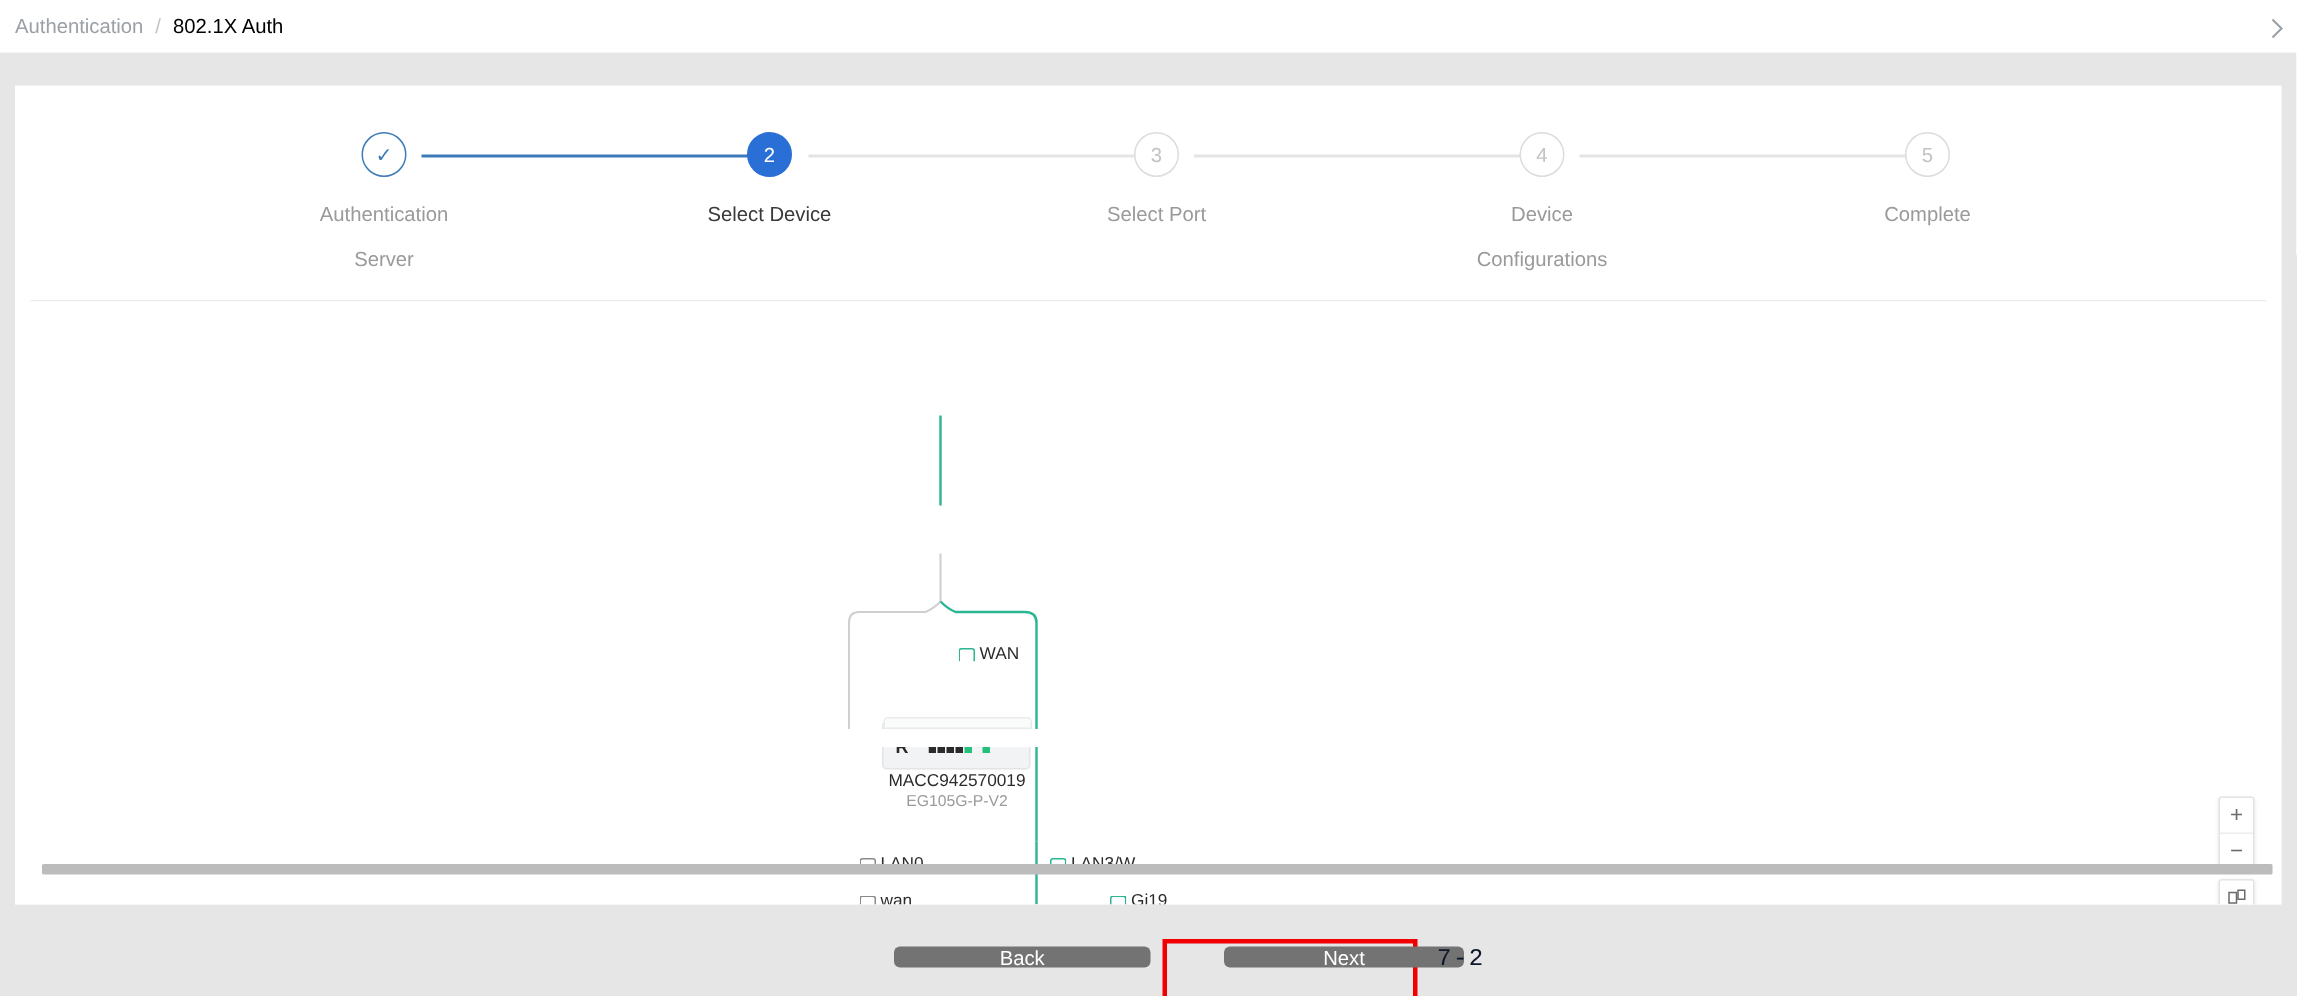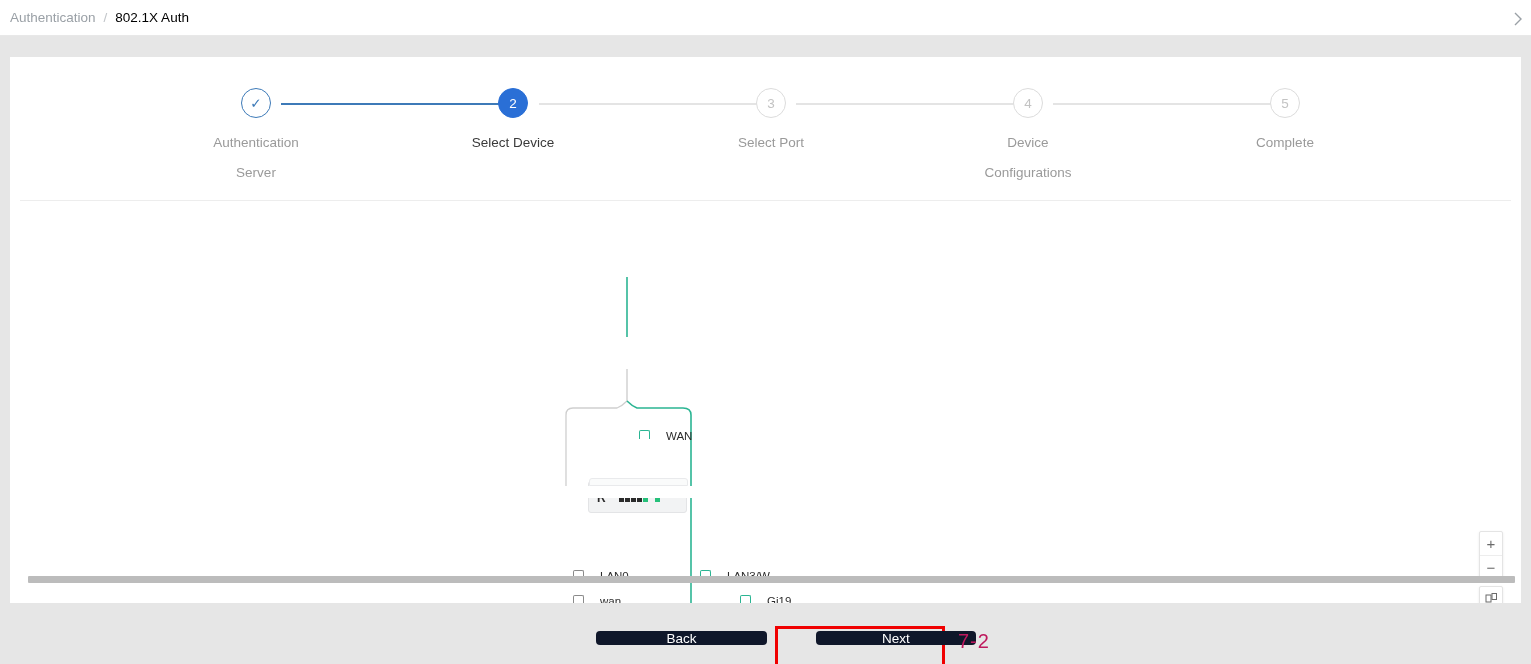--- a/index.html
+++ b/index.html
@@ -78,21 +78,21 @@
     background:#ededed;
   }
   
   .canvas{
     position:absolute;left:0;top:144px;width:1511px;height:402px;
     background:#ffffff;overflow:hidden;
   }
   .topo-svg{position:absolute;left:0;top:0;}
   
   .port{
-    position:absolute;display:flex;align-items:flex-start;gap:16px;
+    position:absolute;display:flex;align-items:center;gap:3px;
     font-size:11.5px;color:#2b2b2b;white-space:nowrap;
   }
   .port .pico{
     width:9px;height:8px;flex:none;
     border:1px solid #8a8a8a;border-bottom:none;
     border-radius:2px 2px 0 0;
     position:relative;
   }
   .port.green .pico{border-color:#2bb593;}
   
@@ -108,22 +108,22 @@
   }
   .router .rlabel{
     position:absolute;left:8px;top:9px;font-size:12px;font-weight:bold;color:#2b2b2b;
   }
   .node-caption{
     position:absolute;text-align:center;width:200px;
     font-size:11.5px;color:#2b2b2b;line-height:13px;
   }
   .node-caption .sub{color:#9b9b9b;font-size:10.5px;}
   .annot{
-    position:absolute;color:#be185d;font-size:20px;
-    font-family:Liberation Sans, sans-serif;letter-spacing:1px;
+    position:absolute;color:#0f172a;font-size:16px;
+    font-family:Liberation Mono, monospace;letter-spacing:1px;
   }
   
   .zoomctl{
     position:absolute;right:18px;top:330px;width:22px;
     background:#ffffff;border:1px solid #e4e4e4;border-radius:2px;
     box-shadow:0 1px 3px rgba(0,0,0,.08);
   }
   .zbtn{
     width:22px;height:23px;display:flex;align-items:center;justify-content:center;
     font-size:15px;color:#6b6b6b;cursor:pointer;
@@ -142,21 +142,21 @@
     background:#ffffff;
   }
   .hscroll-thumb{
     position:absolute;left:28px;top:576px;width:1487px;height:7px;
     background:#bcbcbc;border-radius:1px;cursor:pointer;
   }
   
   .btn{
     position:absolute;height:14px;border-radius:4px;
     display:flex;align-items:center;justify-content:center;
-    font-size:13.5px;color:#ffffff;background:#0f172a;
+    font-size:13.5px;color:#ffffff;background:#737373;
     cursor:pointer;border:none;box-sizing:border-box;
   }
   .btn-back{left:596px;top:631px;width:171px;}
   .btn-next{left:780px;top:631px;width:160px;margin-left:36px;}
   .next-outline{
     position:absolute;left:775px;top:626px;width:170px;height:41px;
     border:3px solid #f00000;box-sizing:border-box;
   }
 </style>
 </head>
@@ -256,20 +256,24 @@
       <div class="rlabel">R</div>
       <svg style="position:absolute;left:30px;top:12px;" width="60" height="10">
         <rect x="0" y="3" width="5" height="5" fill="#2b2b2b"></rect>
         <rect x="6" y="3" width="5" height="5" fill="#2b2b2b"></rect>
         <rect x="12" y="3" width="5" height="5" fill="#2b2b2b"></rect>
         <rect x="18" y="3" width="5" height="5" fill="#2b2b2b"></rect>
         <rect x="24" y="3" width="5" height="5" fill="#25c07a"></rect>
         <rect x="36" y="3" width="5" height="5" fill="#25c07a"></rect>
       </svg>
     </div>
+    <div class="node-caption" style="left:528px;top:314px;">
+      <div>MACC942570019</div>
+      <div class="sub">EG105G-P-V2</div>
+    </div>
 
     <div class="zoomctl">
       <div class="zbtn top">+</div>
       <div class="zbtn">−</div>
     </div>
     <div class="fitctl">
       <svg width="13" height="13" viewBox="0 0 13 13" aria-hidden="true">
         <rect x="1" y="3" width="5" height="7" fill="none" stroke="#6b6b6b" stroke-width="1"></rect>
         <rect x="7" y="1.5" width="4.5" height="6" fill="none" stroke="#6b6b6b" stroke-width="1"></rect>
       </svg>

